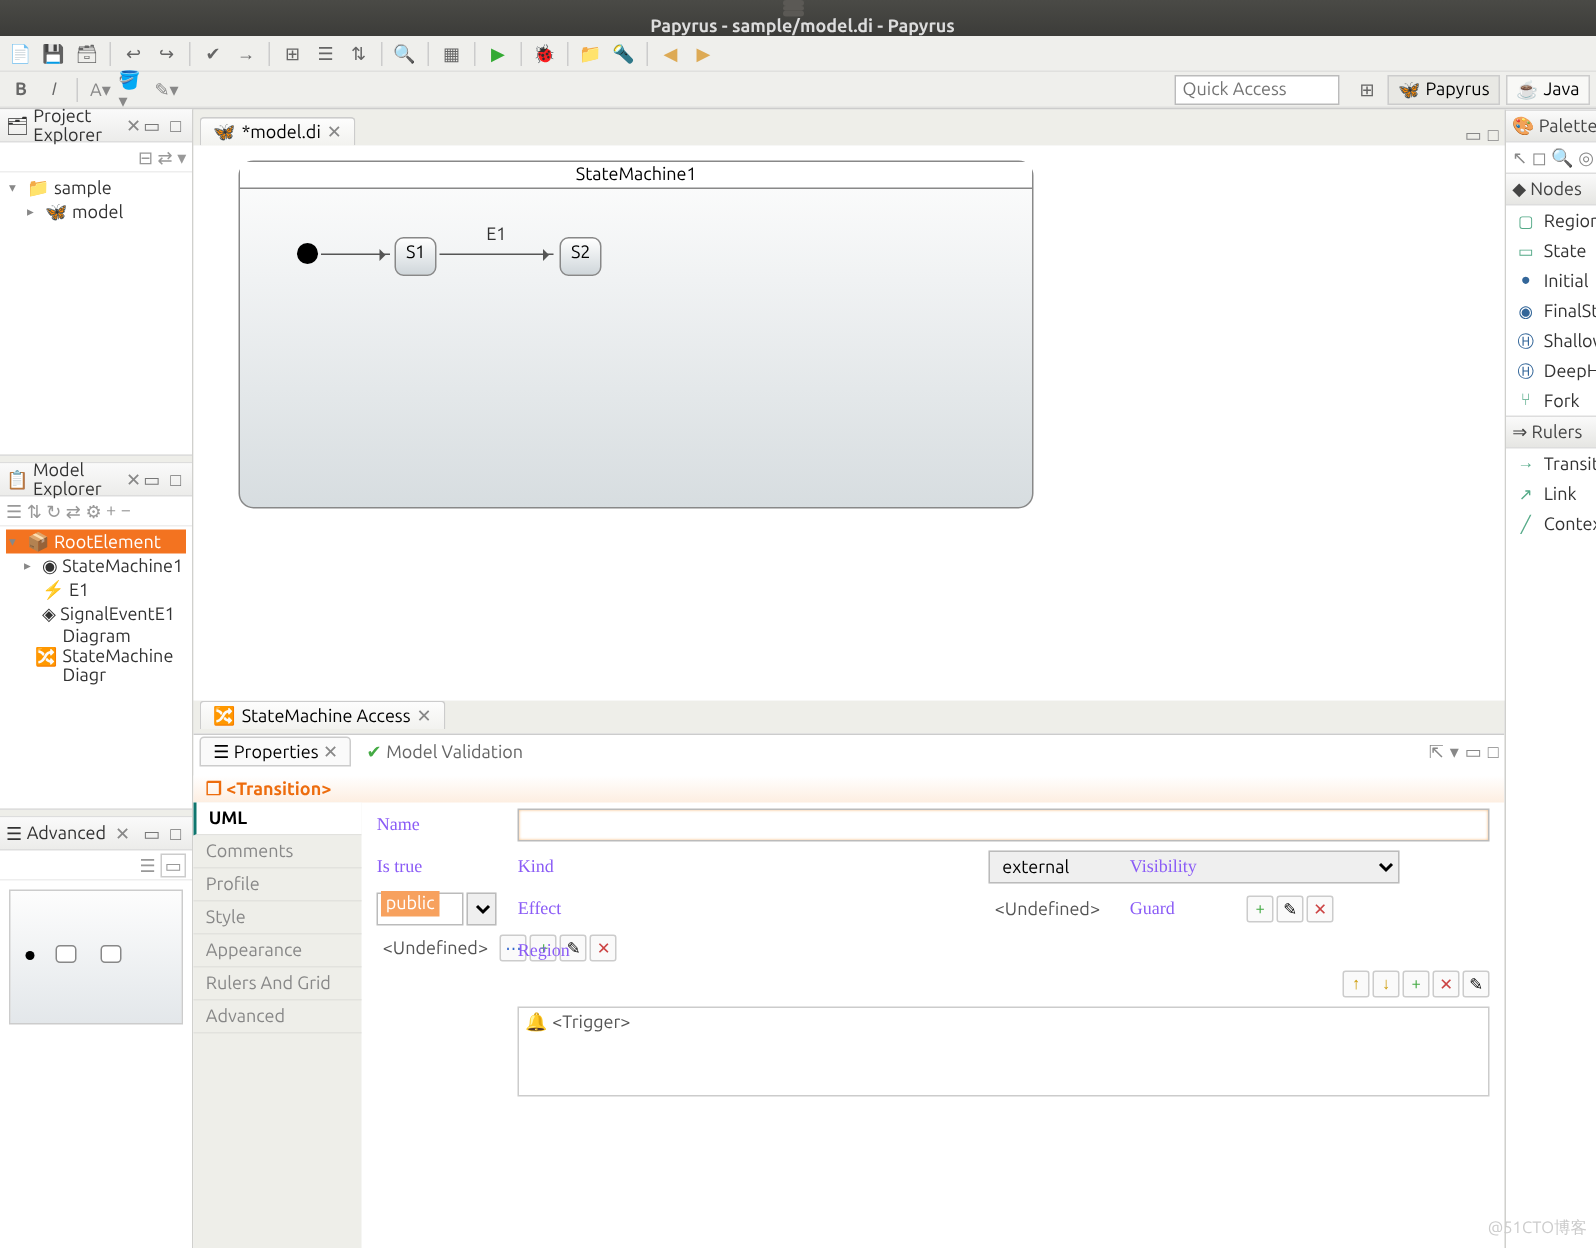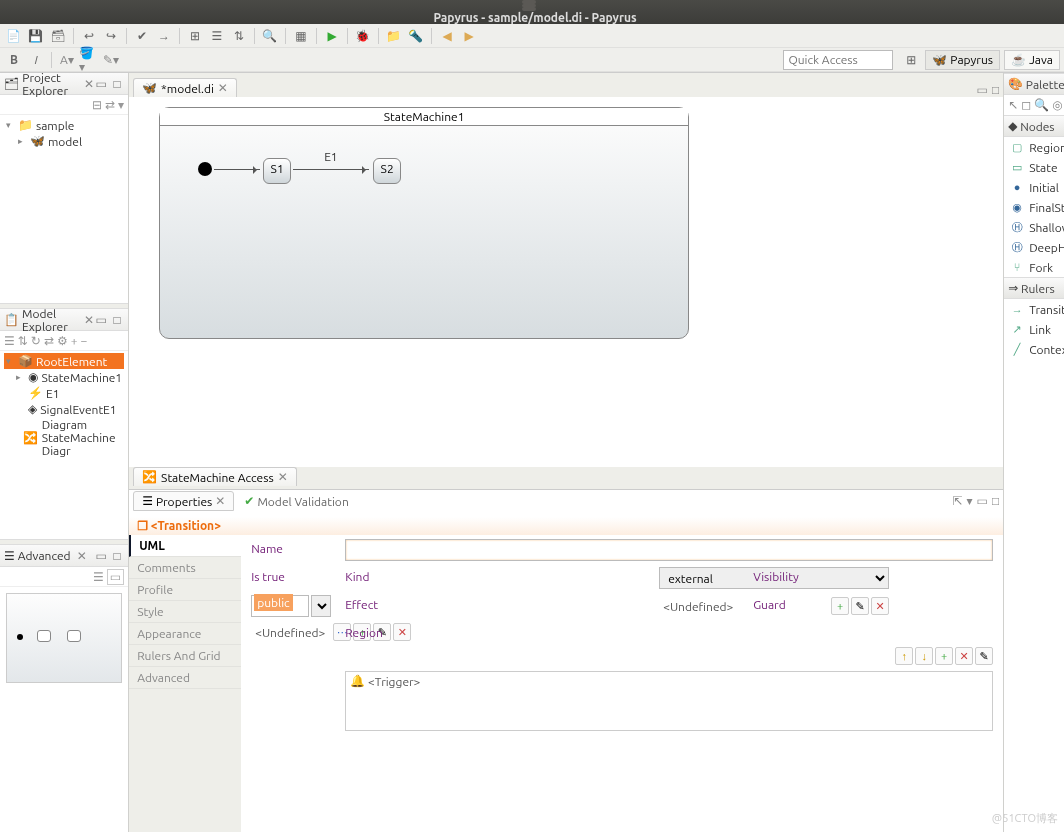--- a/index.html
+++ b/index.html
@@ -43,23 +43,23 @@
 .edge-label { position:absolute; color:#333;}
 .bottom-tabs { height:22px; display:flex; align-items:flex-start; padding:0 4px; background:#eeeee9;}
 .bottom-panel { height:344px; border-top:1px solid #ccc; background:#fff; display:flex; flex-direction:column;}
 .prop-header { display:flex; padding:1px 4px 6px 4px; gap:2px; align-items:center;}
 .prop-header .ptab { padding:2px 8px; border:1px solid #ccc; background:#fafafa; display:flex; gap:3px; align-items:center; border-radius:3px 3px 0 0;}
 .prop-header .ptab.inactive { border:none; background:transparent; color:#666;}
 .prop-title { padding:2px 8px; color:#ed6c0d; font-weight:bold; background:linear-gradient(#fff,#fdeee1);}
 .prop-body { display:flex; flex:1; min-height:0;}
 .prop-cats { width:112px; background:#eeeee9;}
 .prop-cats div { padding:4px 8px; color:#888; border-bottom:1px solid #e2e2de;}
-.prop-cats div.active { background:#fff; color:#000; font-weight:bold; border-left:2px solid #0f172a;}
+.prop-cats div.active { background:#fff; color:#000; font-weight:bold; border-left:2px solid #0f766e;}
 .prop-form { flex:1; padding:4px 10px; display:grid; grid-template-columns:80px 300px 80px 240px; gap:6px 14px; align-content:start;}
-.prop-form label { color:#701a75; padding-top:3px;}
+.prop-form label { color:#8b5cf6; padding-top:3px;font-family:Liberation Serif, serif;}
 .prop-form input[type=text], .prop-form select { width:100%; height:22px; border:1px solid #bbb; padding:1px 4px;}
 .prop-form .name-field { grid-column: 2 / 5; border:1px solid #eab78a; box-shadow:0 0 2px #f5b979 inset;}
 .radio-group { display:flex; gap:12px; align-items:center;}
 .radio-group .opt { display:flex; align-items:center; gap:3px;}
 .radio-dot { width:12px; height:12px; border:1px solid #888; border-radius:6px; display:inline-flex; align-items:center; justify-content:center;}
 .radio-dot.sel:after { content:""; width:6px; height:6px; background:#e96317; border-radius:3px;}
 .sel-box { display:flex; gap:2px;}
 .sel-box select { flex:1;}
 .sel-box .vis { border:1px solid #bbb; height:22px; padding:0; background:#fff;}
 .sel-box .vis span { background:#f7a15e; color:#fff; padding:2px 3px; margin:2px;text-align:right;}
@@ -319,21 +319,21 @@
           <div>Rulers And Grid</div>
           <div>Advanced</div>
         </div>
         <div class="prop-form">
           <label>Name</label>
           <input type="text" class="name-field" value="" style="">
 
           <label>Is true</label>
 
           <label>Kind</label>
-          <div class="sel-box" style="width:230px">
+          <div class="sel-box" style="width:274px">
               <select><option>external</option></select>
             </div>
           <label>Visibility</label>
           <div class="sel-box">
               <div class="vis" style="flex:1"><span>public</span></div>
               <select style="width:20px;flex:0"></select>
             </div>
 
           <label>Effect</label>
           <div class="undef" style="width:230px">

